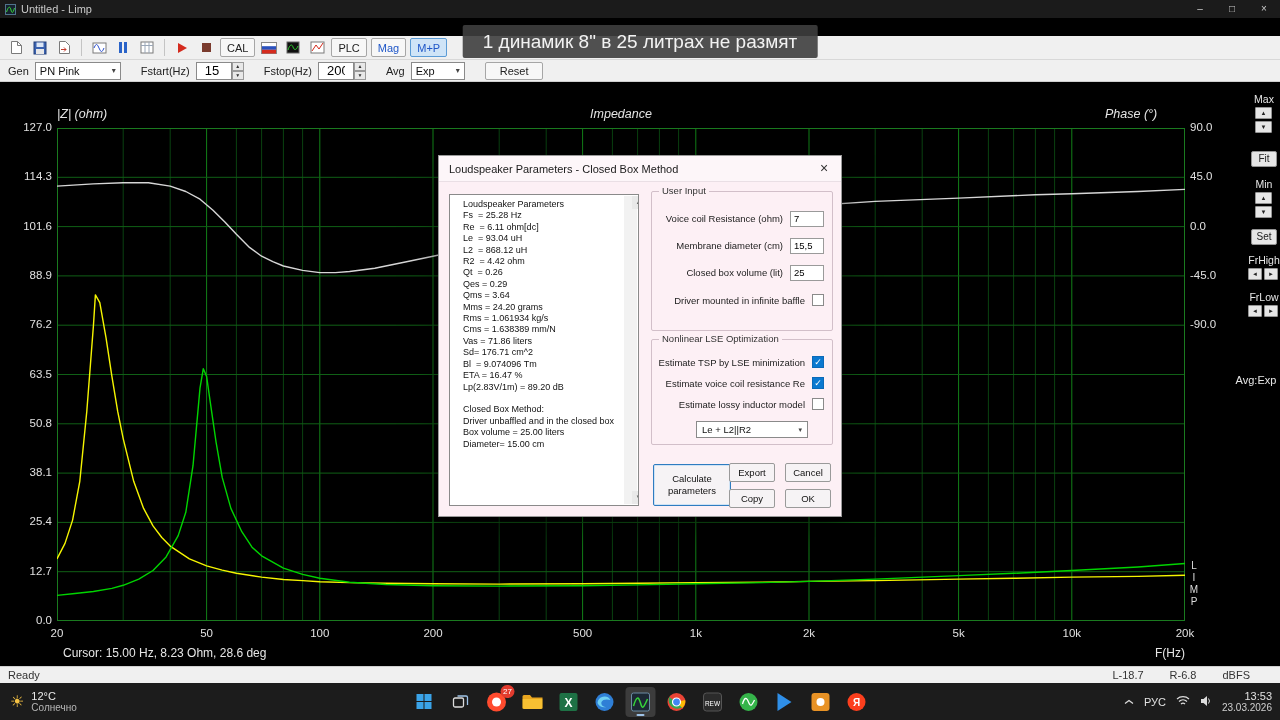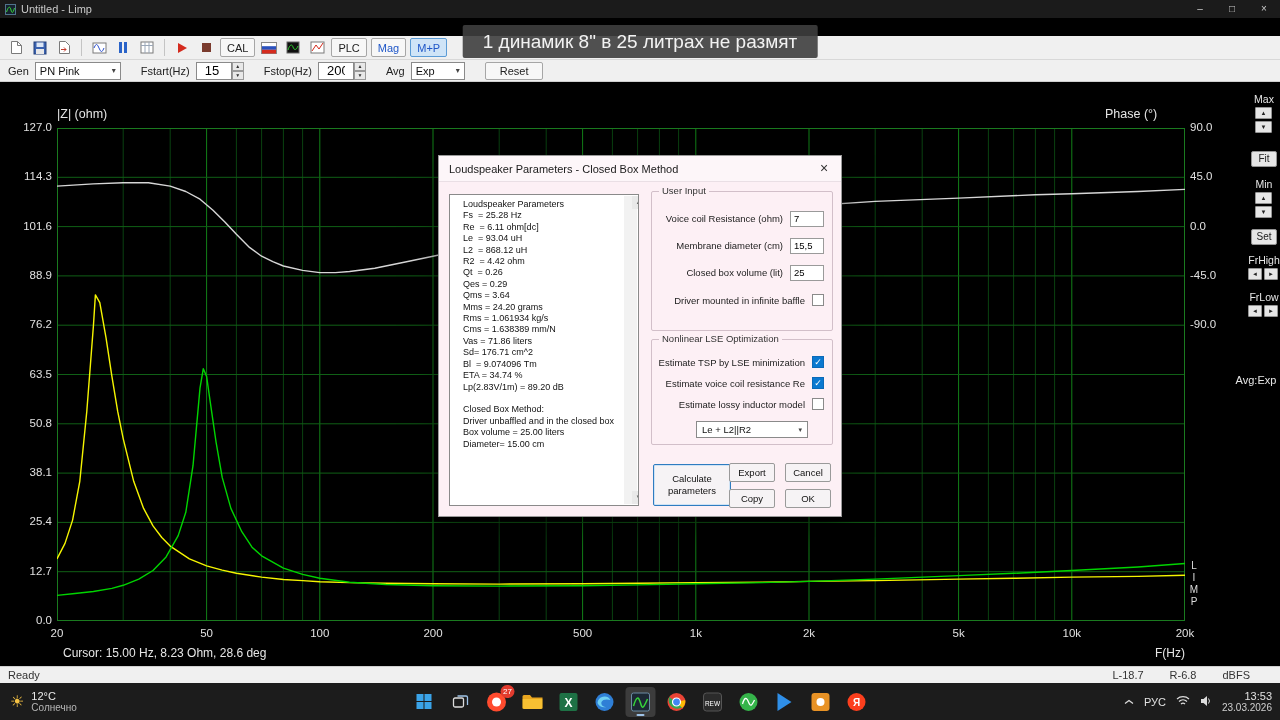--- a/index.html
+++ b/index.html
@@ -33,21 +33,21 @@
   .spinedit input { width:36px; height:18px; border:1px solid #8a8a8a; font-size:13px; padding:0 8px;
     font-family:"Liberation Sans", sans-serif; }
   .spincol { display:flex; flex-direction:column; }
   .spincol span { width:12px; height:9px; background:#e8e8e8; border:1px solid #9a9a9a; font-size:5px;
     line-height:7px; text-align:center; color:#333; }
   .reset-btn { height:18px; padding:0 14px; background:#f7f7f7; border:1px solid #a6a6a6; border-radius:2px;
     font-size:11px; color:#222; }
 
   
   .client { position:absolute; left:0; top:82px; width:1280px; height:584px; background:#000; }
-  .chart-head { position:absolute; color:#e4e4e4; font-size:12.5px; }
+  .chart-head { position:absolute; color:#e4e4e4; font-size:12.5px;font-style:italic; }
   .ytick { position:absolute; width:44px; font-size:11.5px; color:#e0e0e0; }
   .ytick.left { left:8px; text-align:right; }
   .ytick.right { left:1190px; text-align:left; }
   .xtick { position:absolute; top:627px; transform:translateX(-50%); font-size:11.5px; color:#e0e0e0; }
   #chart-box { position:absolute; left:57px; top:128px; width:1128px; height:493px; }
   .cursor-text { position:absolute; left:63px; top:646px; font-size:12px; color:#e6e6e6; }
   .xaxis-label { position:absolute; left:1150px; top:646px; width:35px; text-align:right; font-size:12px; color:#e6e6e6; }
   .limp-vert { position:absolute; left:1187px; top:560px; width:14px; text-align:center;
     font-size:10px; line-height:12px; color:#dcdcdc; }
 
@@ -243,20 +243,21 @@
     <div class="combo" style="width:54px">
       <span>Exp</span>
         <span class="arrow">▾</span>
     </div>
     <button class="reset-btn" style="margin-left:14px">Reset</button>
   </div>
 
   <div class="client"></div>
 
   <div class="chart-head" style="left:57px; top:107px">|Z| (ohm)</div>
+  <div class="chart-head" style="left:471px; top:107px; width:300px; text-align:center">Impedance</div>
   <div class="chart-head" style="left:1105px; top:107px; width:80px; ">Phase (°)</div>
 
   <div id="yticks-left">
       <div class="ytick left" style="top: 121px;">127.0</div>
       <div class="ytick left" style="top: 170.3px;">114.3</div>
       <div class="ytick left" style="top: 219.6px;">101.6</div>
       <div class="ytick left" style="top: 268.9px;">88.9</div>
       <div class="ytick left" style="top: 318.2px;">76.2</div>
       <div class="ytick left" style="top: 367.5px;">63.5</div>
       <div class="ytick left" style="top: 416.8px;">50.8</div>
@@ -377,21 +378,21 @@
         <div>R2  = 4.42 ohm</div>
         <div>Qt  = 0.26</div>
         <div>Qes = 0.29</div>
         <div>Qms = 3.64</div>
         <div>Mms = 24.20 grams</div>
         <div>Rms = 1.061934 kg/s</div>
         <div>Cms = 1.638389 mm/N</div>
         <div>Vas = 71.86 liters</div>
         <div>Sd= 176.71 cm^2</div>
         <div>Bl  = 9.074096 Tm</div>
-        <div>ETA = 34.74 %</div>
+        <div>ETA = 16.47 %</div>
         <div>Lp(2.83V/1m) = 89.20 dB</div>
         <div> </div>
         <div>Closed Box Method:</div>
         <div>Driver unbaffled and in the closed box</div>
         <div>Box volume = 25.00 liters</div>
         <div>Diameter= 15.00 cm</div>
       </div>
 
     <div class="group" style="left:212px; top:35px; width:182px; height:140px">
       <span class="group-label">User Input</span>

